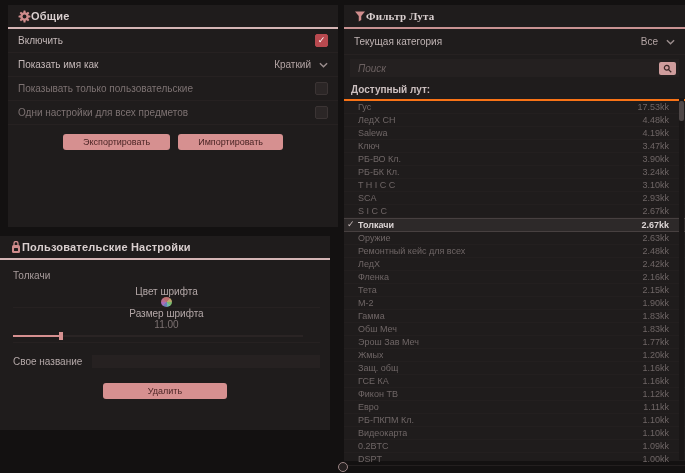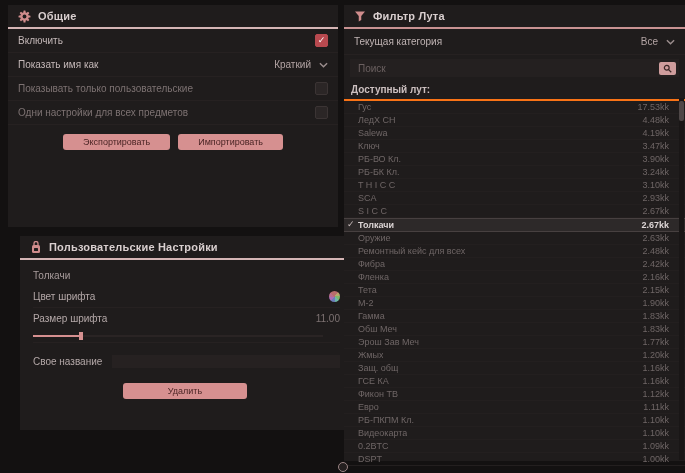--- a/index.html
+++ b/index.html
@@ -1,63 +1,63 @@
 <!DOCTYPE html>
 <html><head>
 <meta charset="utf-8">
 <style>
   html,body{margin:0;padding:0;background:#0e0c0c;}
   .page{position:relative;width:685px;height:473px;background:#131111;overflow:hidden;
         font-family:"Liberation Sans",sans-serif;-webkit-font-smoothing:antialiased;}
   .panel{position:absolute;background:#1f1c1c;}
   .panel-general{left:8px;top:5px;width:330px;height:222px;}
-  .panel-custom{left:20px;top:236px;width:330px;height:194px;}
+  .panel-custom{left:0;top:236px;width:330px;height:194px;}
   .panel-filter{left:344px;top:5px;width:341px;height:456px;}
-  .phead{height:22px;display:flex;align-items:center;gap:7px;padding:0 10px;
+  .phead{height:22px;display:flex;align-items:center;padding:0 10px;
          border-bottom:2px solid #d5b5b5;}
-  .panel-filter .phead{border-bottom-color:#c89292;}
+  .panel-filter .phead{border-bottom-color:#c89292;font-family:Liberation Serif, serif;}
   .ptitle{font-size:11px;font-weight:bold;color:#d9cfcf;letter-spacing:.2px;}
   .icon{display:inline-flex;align-items:center;justify-content:center;}
   
   .srow{display:flex;align-items:center;justify-content:space-between;
         padding:0 10px;height:23px;border-bottom:1px solid #262121;font-size:10px;}
   .srow .lbl{color:#c4b8b8;}
   .srow.dim .lbl{color:#7d7272;}
   .cbox{width:11px;height:11px;border-radius:2px;background:#2b2626;border:1px solid #3b3434;
         display:flex;align-items:center;justify-content:center;font-size:9px;color:#fff;line-height:1;}
   .cbox.checked{background:#b8494f;border-color:#b8494f;}
   .selectbox{display:flex;align-items:center;gap:8px;color:#b3a4a4;font-size:10px;}
   .btnrow{display:flex;justify-content:center;gap:8px;margin-top:9px;}
   .pinkbtn{background:#d69090;color:#4a2424;border:none;border-radius:3px;
            font-size:9px;font-weight:normal;padding:3px 20px;font-family:inherit;cursor:pointer;}
   
   .itemname{padding:10px 12px 5px 13px;font-size:10px;color:#a89c9c;}
   .crow{display:flex;align-items:center;justify-content:space-between;
-        margin:0 10px 0 13px;height:21px;border-bottom:1px solid #262121;font-size:10px;}
+        margin:0 10px 0 13px;height:21px;border-bottom:1px solid #262121;font-size:10px;flex-direction:column;}
   .crow .lbl{color:#b4a8a8;}
   .cval{color:#7d7272;font-size:10px;}
   .colorwheel{width:11px;height:11px;border-radius:50%;
       background:conic-gradient(#b86d6d 0 12%,#b8a86d 12% 25%,#7db86d 25% 37%,#6db8a8 37% 50%,#6d7db8 50% 62%,#a86db8 62% 75%,#b86d8e 75% 87%,#b86d6d 87% 100%);
       box-shadow:inset 0 0 0 2px #1f1c1c00;}
   .sliderwrap{margin:3px 10px 2px 13px;height:8px;position:relative;}
   .slider-track{position:absolute;left:0;top:3px;width:290px;height:2px;background:#2a2424;}
   .slider-fill{position:absolute;left:0;top:3px;width:48px;height:2px;background:#d69090;}
   .slider-handle{position:absolute;left:46px;top:0;width:4px;height:8px;background:#d69090;}
   .namerow{display:flex;align-items:center;gap:10px;margin:8px 10px 0 13px;height:20px;font-size:10px;}
   .namerow .lbl{color:#b4a8a8;white-space:nowrap;}
   .textinput{flex:1;height:13px;background:#262121;border:none;outline:none;color:#cfc6c6;
              font-size:10px;font-family:inherit;padding:0 4px;}
   
   .frow{display:flex;align-items:center;justify-content:space-between;
         padding:0 10px;height:25px;border-bottom:1px solid #262121;font-size:10px;}
   .frow .lbl{color:#c0b4b4;}
   .searchrow{display:flex;align-items:center;margin:4px 6px 2px 6px;height:18px;
              background:#242020;padding:0 3px 0 6px;}
   .searchrow input{flex:1;background:transparent;border:none;outline:none;color:#cfc6c6;
-                   font-size:10px;font-family:inherit;}
+                   font-size:10px;font-family:inherit;font-style:italic;}
   .searchrow input::placeholder{color:#6b6060;}
   .searchbtn{width:17px;height:13px;background:#cf9d9d;border-radius:2px;
              display:flex;align-items:center;justify-content:center;}
   .listlabel{padding:5px 7px 4px 7px;font-size:10px;font-weight:bold;color:#ccc0c0;}
   .loot-list{position:relative;border-top:2px solid #f97316;}
   .loot-row{position:relative;display:flex;align-items:center;justify-content:space-between;
             height:12px;padding:0 16px 0 14px;border-bottom:1px solid #231f1f;font-size:9px;}
   .loot-row .lname{color:#6f6666;white-space:nowrap;overflow:hidden;}
   .loot-row .lval{color:#6f6666;}
   .loot-row .check{position:absolute;left:3px;top:0;font-size:9px;color:#c9bcbc;}
@@ -254,21 +254,21 @@
           <span class="lname">Оружие</span>
           <span class="lval">2.63kk</span>
         </div>
         <div class="loot-row">
           <span class="check"></span>
           <span class="lname">Ремонтный кейс для всех</span>
           <span class="lval">2.48kk</span>
         </div>
         <div class="loot-row">
           <span class="check"></span>
-          <span class="lname">Фибра</span>
+          <span class="lname">ЛедХ</span>
           <span class="lval">2.42kk</span>
         </div>
         <div class="loot-row">
           <span class="check"></span>
           <span class="lname">Фленка</span>
           <span class="lval">2.16kk</span>
         </div>
         <div class="loot-row">
           <span class="check"></span>
           <span class="lname">Тета</span>

